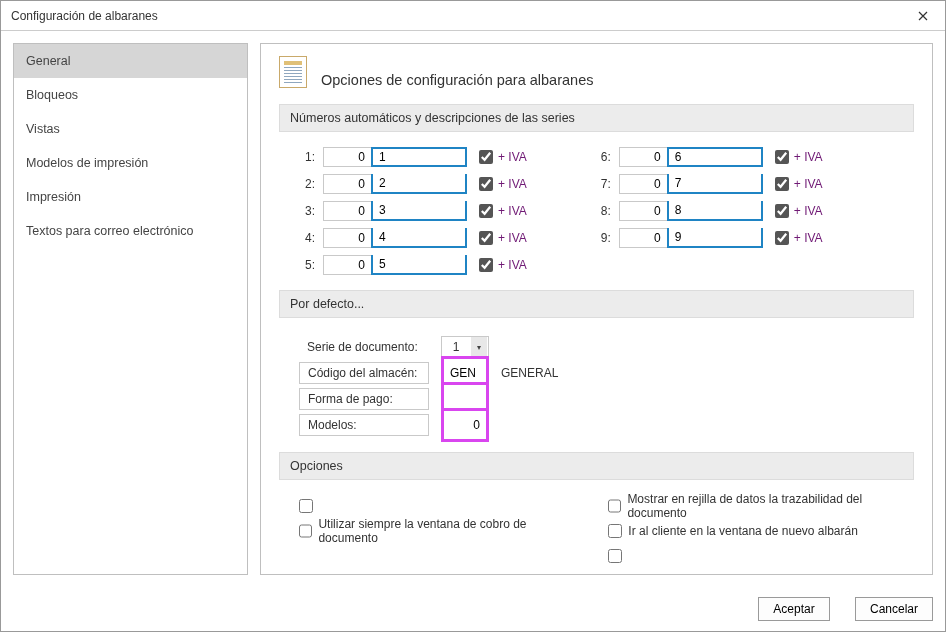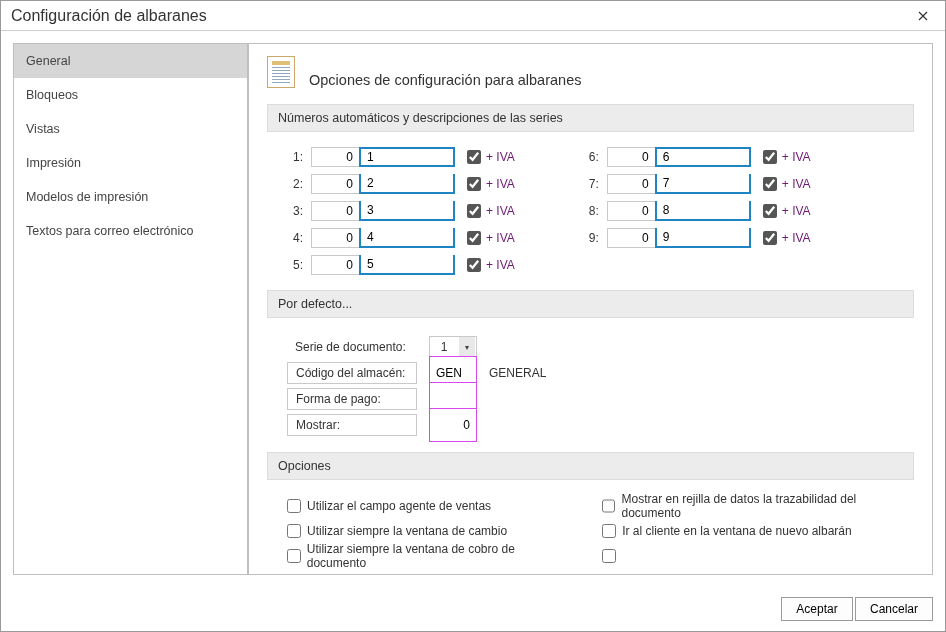--- a/index.html
+++ b/index.html
@@ -1,21 +1,21 @@
 <!DOCTYPE html>
 <html><head>
 <meta charset="utf-8">
 <style>
   * { box-sizing: border-box; }
   html, body { margin:0; padding:0; font-family: "Segoe UI", Tahoma, sans-serif; font-size:12px; color:#333; background:#fff; }
   .window { width:946px; height:632px; border:1px solid #999; display:flex; flex-direction:column; }
   .titlebar { height:30px; display:flex; align-items:center; justify-content:space-between; padding:0 0 0 10px; border-bottom:1px solid #ccc; }
-  .titlebar .title { font-size:16px; }
+  .titlebar .title { font-size:12px; }
   .titlebar .close { width:45px; height:30px; display:flex; align-items:center; justify-content:center; font-size:14px; cursor:pointer; }
-  .body { flex:1; padding:12px; display:flex; overflow:hidden; }
+  .body { flex:1; padding:12px; display:flex; gap:12px; overflow:hidden; }
   .sidebar { width:235px; border:1px solid #bfbfbf; background:#fff; }
   .sidebar-item { padding:10px 12px; cursor:pointer; font-size:12.5px; color:#444; }
   .sidebar-item.active { background:#d6d6d6; }
   .main { flex:1; border:1px solid #bfbfbf; background:#fff; padding:12px 18px; overflow:auto; }
   .header-row { display:flex; align-items:flex-end; gap:14px; margin-bottom:16px; }
   .page-icon { width:28px; height:32px; border:1px solid #c9a96a; background:#fff; position:relative; }
   .page-icon::before { content:""; position:absolute; left:4px; right:4px; top:4px; height:4px; background:#e0c077; }
   .page-icon::after { content:""; position:absolute; left:4px; right:4px; top:10px; bottom:4px;
     background: repeating-linear-gradient(to bottom,#8fa7bf 0,#8fa7bf 1px,transparent 1px,transparent 3px); }
   .page-title { font-size:14.5px; color:#333; }
@@ -30,50 +30,50 @@
   .desc-input.last { border-bottom:2px solid #1f84c4; }
   .chk { width:14px; height:14px; margin:0 5px 0 12px; accent-color:#555; }
   .iva-label { color:#701a75; }
   .defaults { padding:6px 10px 14px 20px; }
   .def-row { display:flex; align-items:center; gap:12px; height:26px; }
   .def-label { border:1px solid #c9c9c9; background:#fff; width:130px; height:22px; display:flex; align-items:center; padding:0 8px; }
   .def-label.plain { border:none; background:none; }
   .def-select { width:48px; height:22px; border:1px solid #c9c9c9; background:#fff; display:flex; align-items:center; }
   .def-select .val { flex:1; text-align:center; padding:0 4px; }
   .def-select .arrow { width:16px; height:20px; margin:1px; background:#e8e8e8; display:flex; align-items:center; justify-content:center; font-size:8px; color:#444; }
-  .def-input { width:48px; height:34px; border:1px solid #d946ef; padding:0 6px; font:inherit; }
+  .def-input { width:48px; height:34px; border:3px solid #d946ef; padding:0 6px; font:inherit; }
   .def-input.r { text-align:right; }
   .def-text { color:#333; }
   .options-body { padding:6px 10px 2px 20px; display:flex; gap:30px; }
   .opt-col { display:flex; flex-direction:column; gap:5px; }
   .opt-row { display:flex; align-items:center; gap:6px; height:20px; }
   .opt-chk { width:14px; height:14px; margin:0; accent-color:#555; }
-  .footer { height:44px; display:flex; align-items:center; justify-content:flex-end; gap:2px; padding:0 12px; }
+  .footer { height:44px; display:flex; align-items:center; justify-content:flex-end; gap:25px; padding:0 12px; }
   .btn { min-width:72px; height:24px; border:1px solid #9a9a9a; background:#fdfdfd; cursor:pointer; font:inherit; padding:0 14px; }
 </style>
 </head>
 <body>
 
 <div class="window">
   <div class="titlebar">
     <div class="title">Configuración de albaranes</div>
     <div class="close">
       <svg width="10" height="10" viewBox="0 0 10 10">
           <path d="M1 1 L9 9 M9 1 L1 9" stroke="currentColor" stroke-width="1.2" fill="none"></path>
         </svg>
     </div>
   </div>
 
   <div class="body">
     <div class="sidebar">
       <div class="sidebar-item active">General</div>
       <div class="sidebar-item">Bloqueos</div>
       <div class="sidebar-item">Vistas</div>
+      <div class="sidebar-item">Modelos de impresión</div>
       <div class="sidebar-item">Impresión</div>
-      <div class="sidebar-item">Modelos de impresión</div>
       <div class="sidebar-item">Textos para correo electrónico</div>
     </div>
 
     <div class="main">
       <div class="header-row">
         <div class="page-icon"></div>
         <div class="page-title">Opciones de configuración para albaranes</div>
       </div>
 
       <div class="section-header">Números automáticos y descripciones de las series</div>
@@ -159,35 +159,30 @@
         <div class="def-row">
           <div class="def-label">Código del almacén:</div>
           <input class="def-input" value="GEN" style="">
           <span class="def-text">GENERAL</span>
         </div>
         <div class="def-row">
           <div class="def-label">Forma de pago:</div>
           <input class="def-input" value="" style="">
         </div>
         <div class="def-row">
-          <div class="def-label">Mostrar:</div>
+          <div class="def-label">Modelos:</div>
           <input class="def-input r" value="0" style="">
         </div>
       </div>
 
       <div class="section-header">Opciones</div>
       <div class="options-body">
         <div class="opt-col" style="width:300px">
           <div class="opt-row">
               <input type="checkbox" class="opt-chk" style="">
-              <span>Utilizar el campo agente de ventas</span>
-            </div>
-          <div class="opt-row">
-              <input type="checkbox" class="opt-chk" style="">
-              <span>Utilizar siempre la ventana de cambio</span>
             </div>
           <div class="opt-row">
               <input type="checkbox" class="opt-chk" style="">
               <span>Utilizar siempre la ventana de cobro de documento</span>
             </div>
         </div>
         <div class="opt-col">
           <div class="opt-row">
               <input type="checkbox" class="opt-chk" style="">
               <span>Mostrar en rejilla de datos la trazabilidad del documento</span>

